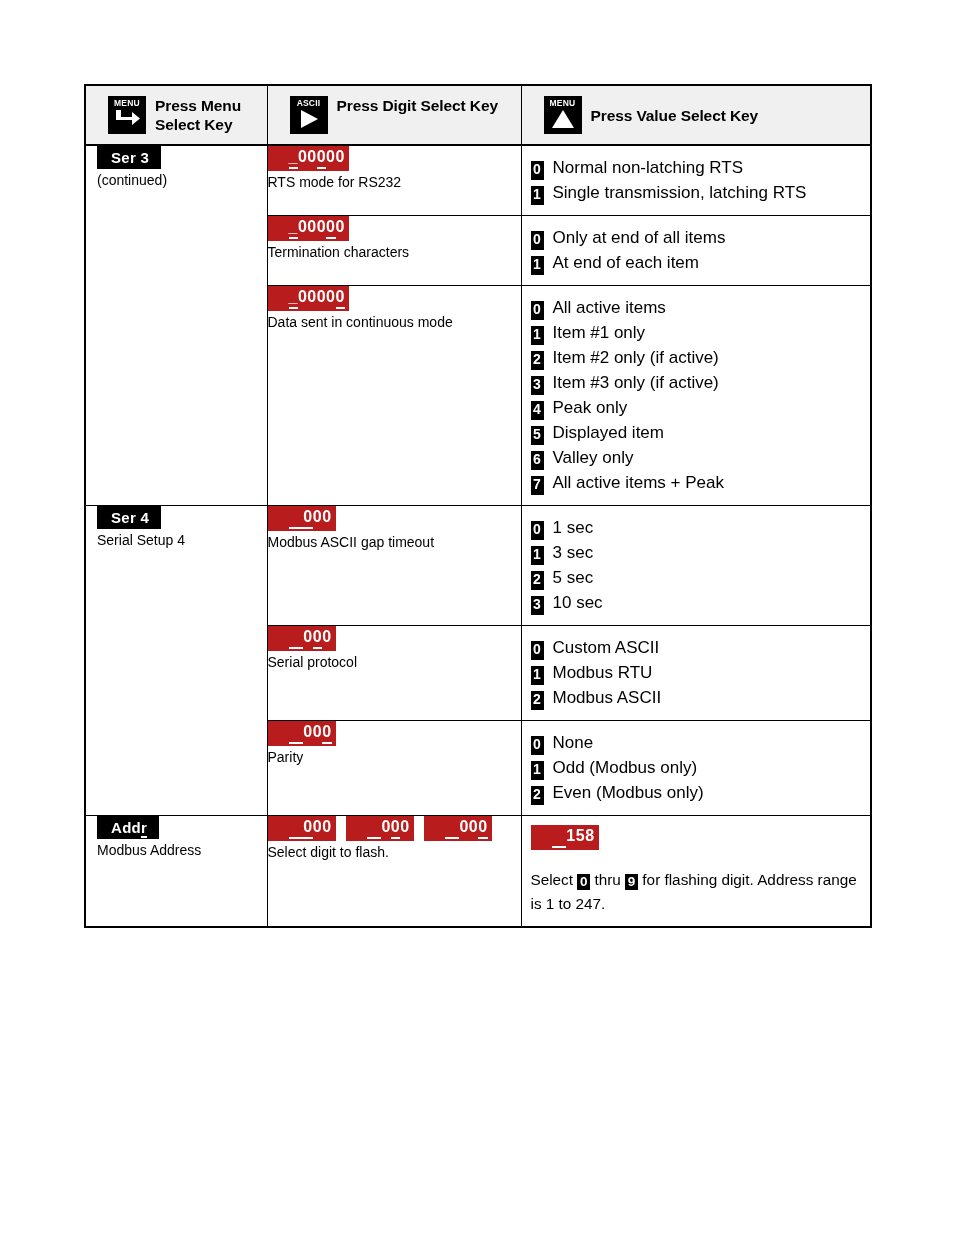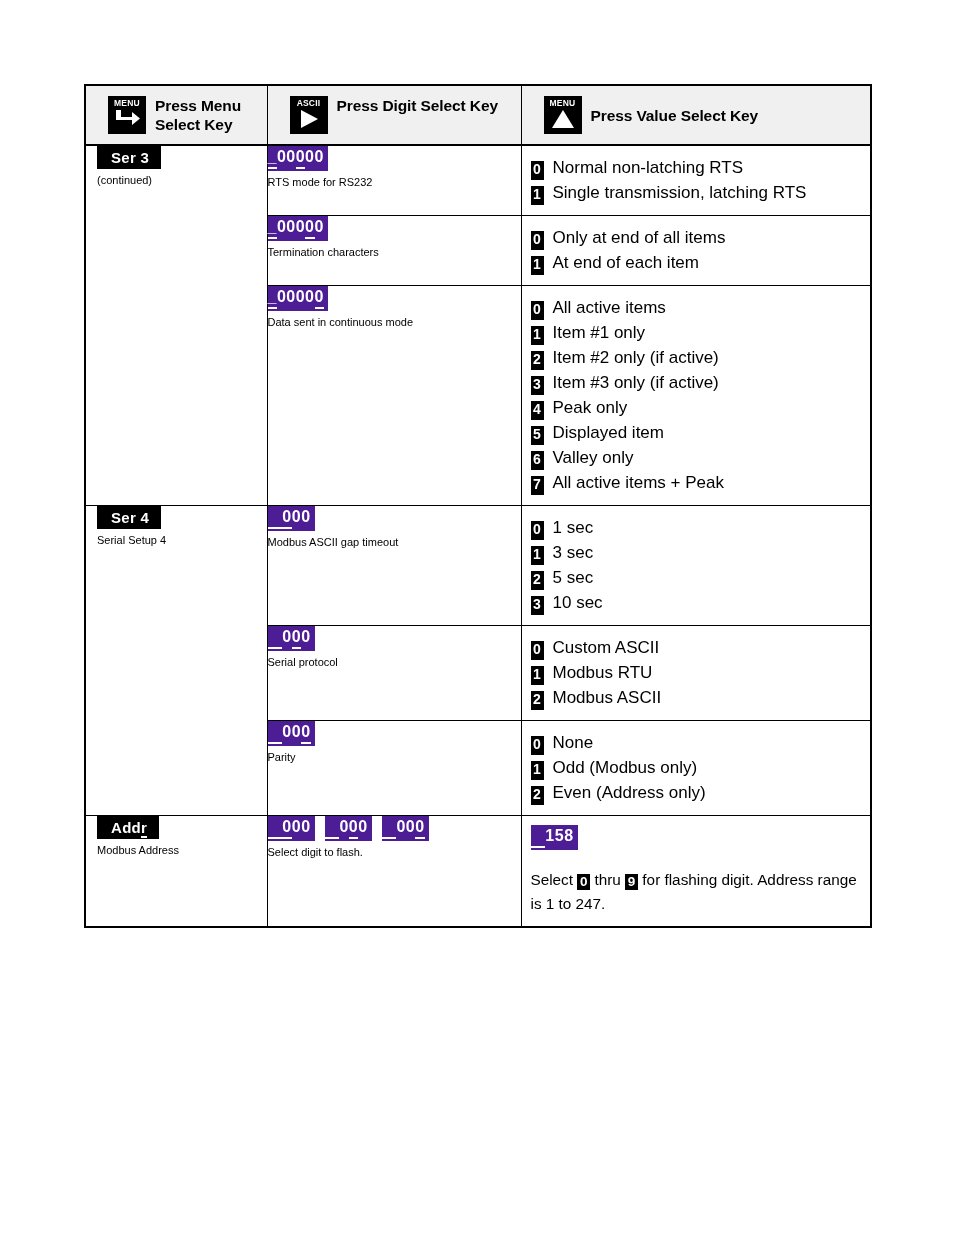--- a/index.html
+++ b/index.html
@@ -91,21 +91,21 @@
   
   .cell {
     padding: 9px 8px 11px 10px;
     font-size: 15px;
     line-height: 20px;
   }
   .cell.col1 { padding-left: 11px; margin-left: 33px; }
   .cell.col3 { padding: 9px 8px 10px 9px; }
 
   .desc {
-    font-size: 11px;
+    font-size: 14px;
     line-height: 21px;
     margin-top: 1px;
   }
 
   
   .menu-badge {
     display: inline-block;
     background: #000000;
     color: #ffffff;
     font-weight: bold;
@@ -116,27 +116,27 @@
     white-space: pre;
   }
   .menu-badge .ul {
     border-bottom: 2px solid #ffffff;
     padding-bottom: 0px;
   }
 
   
   .lcd {
     display: inline-block;
-    background: #4c1d95;
+    background: #b91c1c;
     color: #ffffff;
     font-family: "Liberation Sans", sans-serif;
     font-weight: bold;
     font-size: 16px;
     line-height: 20px;
-    padding: 1px 4px 2px 0;
+    padding: 1px 4px 2px 21px;
     white-space: pre;
     letter-spacing: 0.5px;
   }
   .lcd .seg { display: inline-block; }
   .lcd .seg.ul {
     border-bottom: 2px solid #ffffff;
     margin-bottom: 0px;
   }
   .lcd-row { display: flex; gap: 10px; }
 
@@ -411,21 +411,21 @@
             <div class="opt">
                 <span class="opt-key ul">0</span>
                 <span class="opt-text">None</span>
               </div>
             <div class="opt">
                 <span class="opt-key ul">1</span>
                 <span class="opt-text">Odd (Modbus only)</span>
               </div>
             <div class="opt">
                 <span class="opt-key ul">2</span>
-                <span class="opt-text">Even (Address only)</span>
+                <span class="opt-text">Even (Modbus only)</span>
               </div>
           </div>
         </td>
       </tr>
 
       <tr>
         <td class="cell col1 outer-l" style="border-bottom-width:2px;">
           <span class="menu-badge"><span>Add</span><span class="ul">r</span></span>
           <div class="desc">Modbus Address</div>
         </td>

